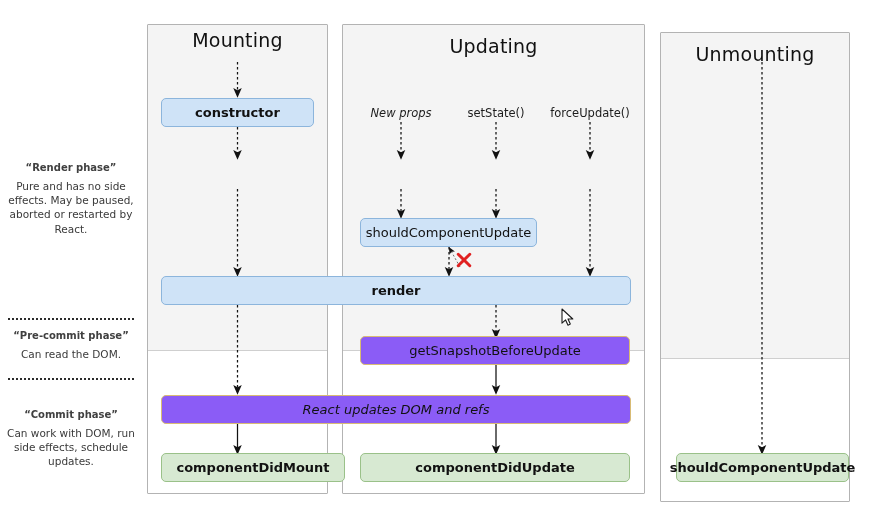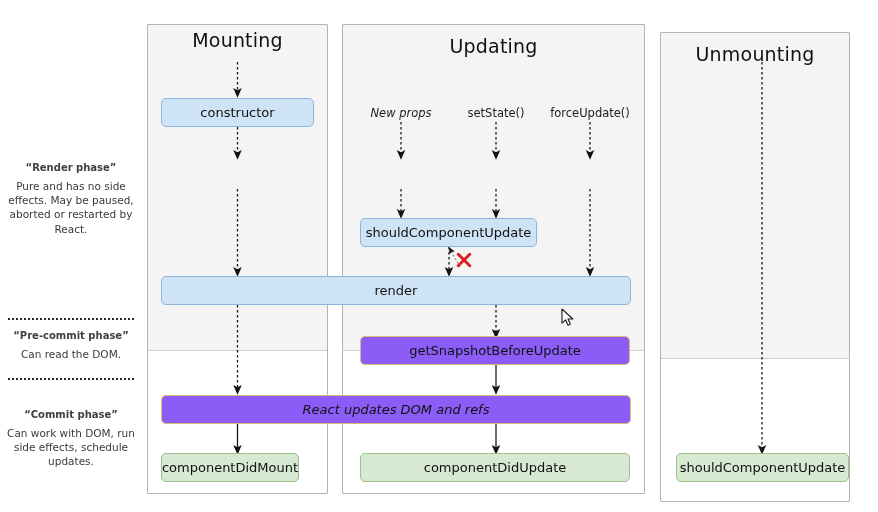--- a/index.html
+++ b/index.html
@@ -87,21 +87,21 @@
     align-items: center;
     justify-content: center;
     font-size: 13px;
     line-height: 1;
     text-align: center;
     z-index: 6;
   }
   .lc-blue   { background: #cfe3f7; border: 1px solid #8cb5dc; color: #111; }
   .lc-yellow { background: #8b5cf6; border: 1px solid #d8bb74; color: #111; }
   .lc-green  { background: #d7e9d2; border: 1px solid #9ac189; color: #111; }
-  .bold   { font-weight: 400; }
+  .bold   { font-weight: 700; }
   .italic { font-style: italic; }
 
   
   .trigger-label {
     position: absolute;
     font-size: 11.5px;
     color: #1c1c1c;
     text-align: center;
     white-space: nowrap;
     transform: translateX(-50%);
@@ -222,21 +222,21 @@
 
 
   <div class="lc-box lc-blue" style="left:360px; top:218px; width:177px; height:29px;">shouldComponentUpdate</div>
 
   <div class="lc-box lc-blue bold" style="left:161px; top:276px; width:470px; height:29px;">render</div>
 
   <div class="lc-box lc-yellow" style="left:360px; top:336px; width:270px; height:29px;">getSnapshotBeforeUpdate</div>
 
   <div class="lc-box lc-yellow italic" style="left:161px; top:395px; width:470px; height:29px;">React updates DOM and refs</div>
 
-  <div class="lc-box lc-green bold" style="left:161px; top:453px; width:138px; height:29px;">componentDidMount</div>
+  <div class="lc-box lc-green bold" style="left:161px; top:453px; width:184px; height:29px;">componentDidMount</div>
 
   <div class="lc-box lc-green bold" style="left:360px; top:453px; width:270px; height:29px;">componentDidUpdate</div>
 
   <div class="lc-box lc-green bold" style="left:676px; top:453px; width:173px; height:29px;">shouldComponentUpdate</div>
 
   <div class="red-x" style="left:455px; top:251px;">
     <svg width="18" height="18" viewBox="0 0 18 18">
       <g stroke="#e02020" stroke-width="2.9" stroke-linecap="round">
         <line x1="3.2" y1="3.2" x2="14.8" y2="14.8"></line>
         <line x1="14.8" y1="3.2" x2="3.2" y2="14.8"></line>

